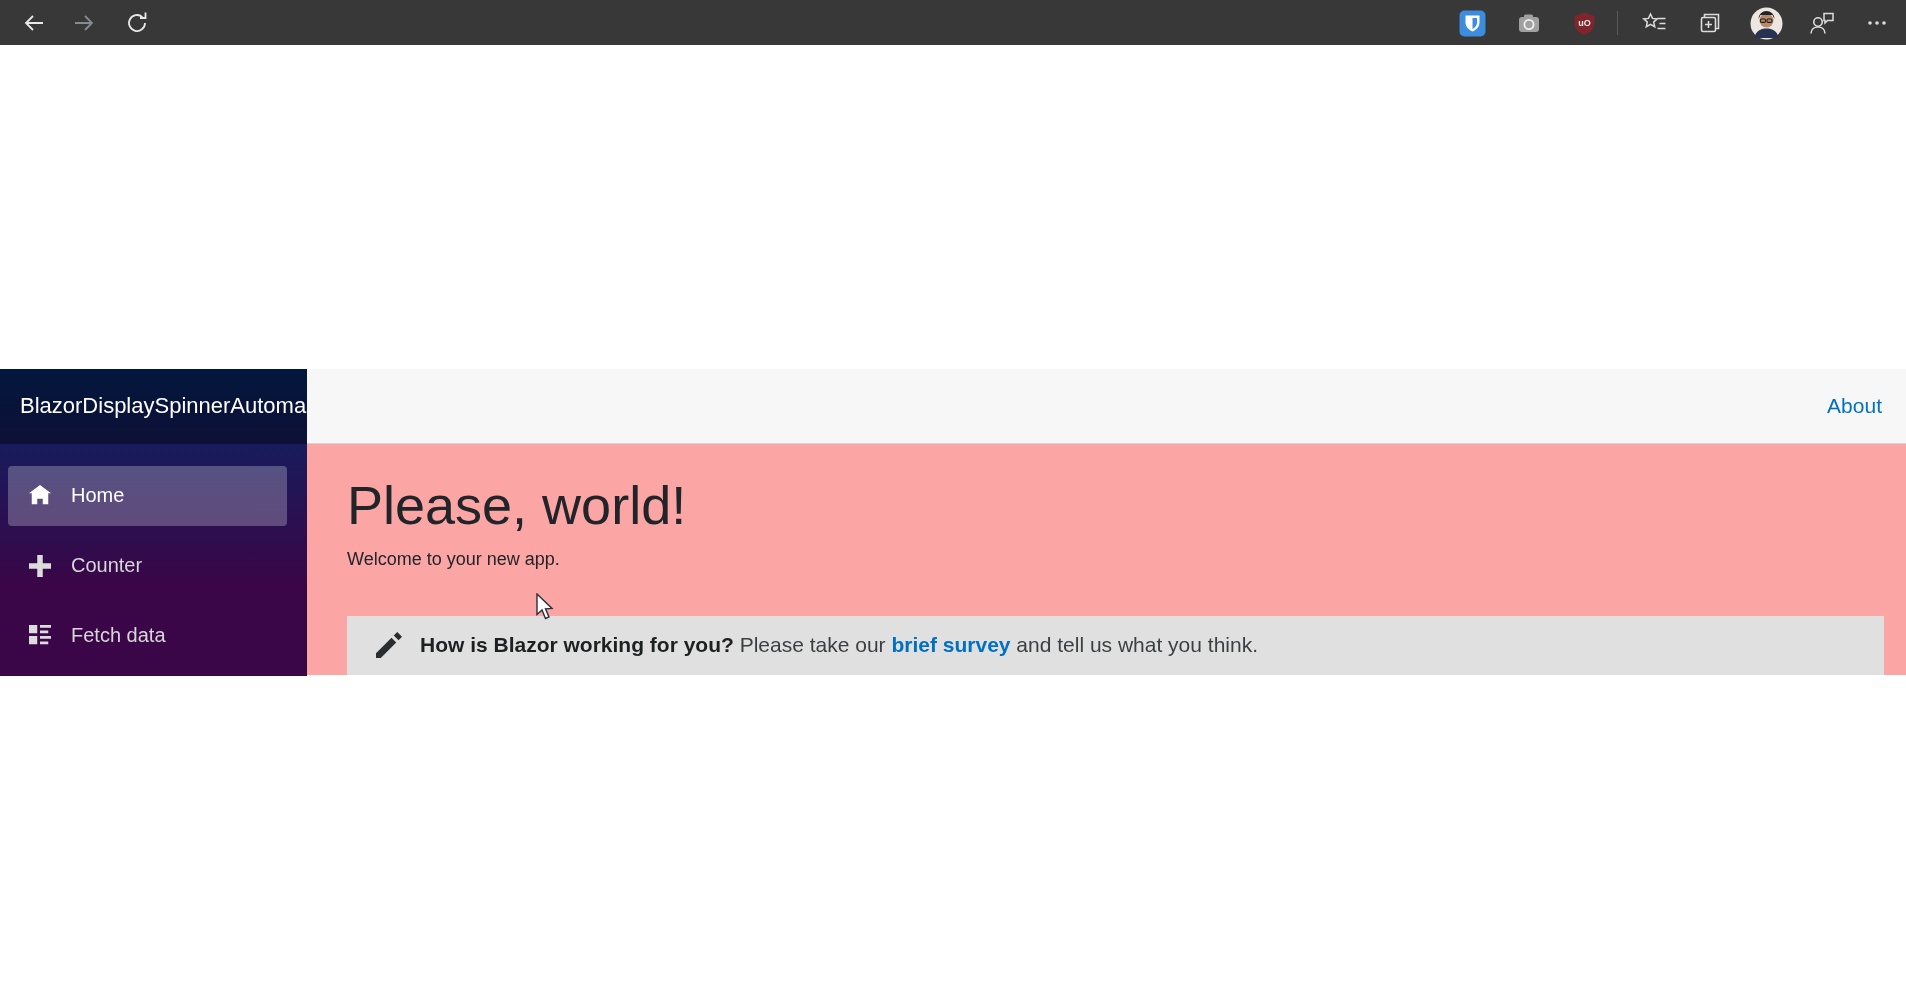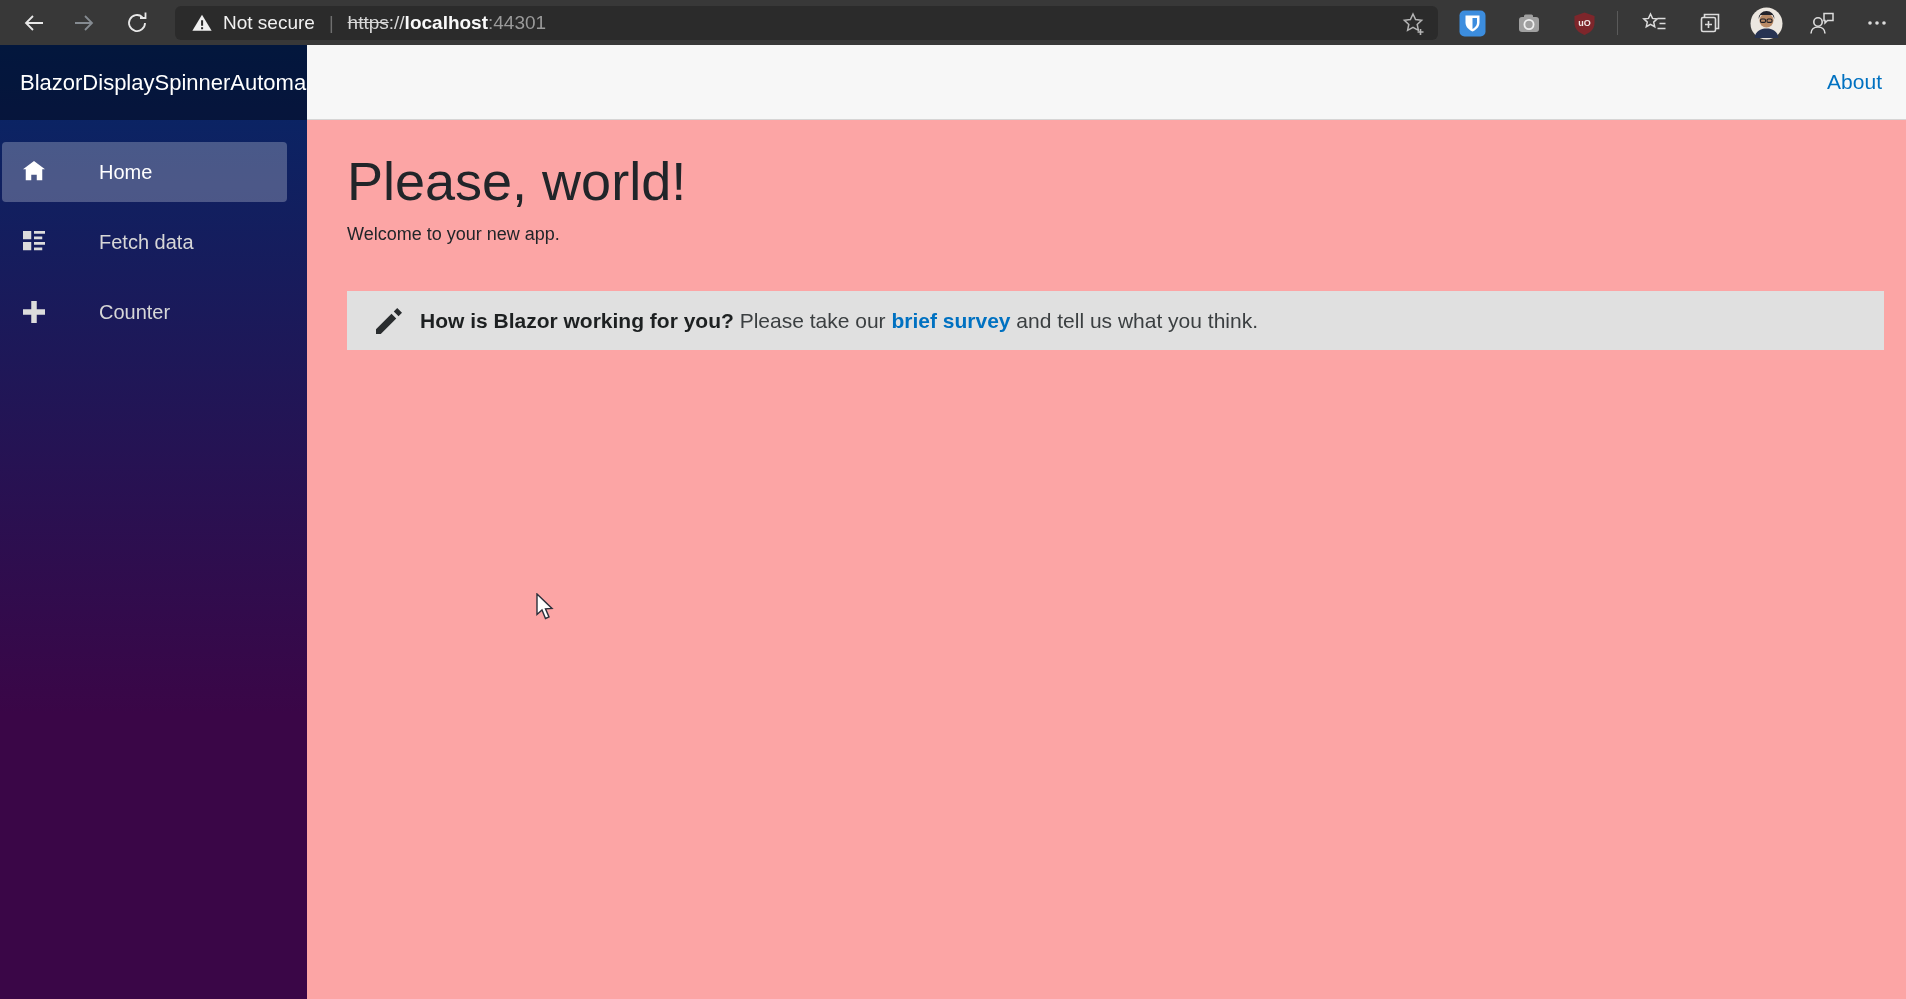--- a/index.html
+++ b/index.html
@@ -16,33 +16,33 @@
   .urlbar .divider { color:#6f6f6f; font-size:18px; margin-right:14px; }
   .url-text { font-size:19px; white-space:nowrap; }
   .url-scheme { color:#d8d8d8; text-decoration:line-through; }
   .url-sep { color:#d8d8d8; }
   .url-host { color:#fafafa; font-weight:bold; }
   .url-port { color:#9a9a9a; }
   .url-spacer { flex:1; }
   .ext-slot { position:absolute; top:9px; width:28px; height:28px; display:flex; align-items:center; justify-content:center; }
 
   
-  .app { flex:1; display:flex; }
+  .app { flex:1; display:flex;align-items:center; }
   .left-col { width:307px; flex:0 0 307px; background-image:linear-gradient(180deg, var(--sidebar-top,#052767) 0%, var(--sidebar-bottom,#3a0647) 70%); display:flex; flex-direction:column; }
   .brand-row { height:75px; flex:0 0 75px; background:rgba(0,0,0,0.4); display:flex; align-items:center; padding-left:20px; overflow:hidden; }
   .brand-row .brand { color:#fff; font-size:22px; white-space:nowrap; }
   .right-col { flex:1; display:flex; flex-direction:column; background:#fca5a5; }
   .top-row { height:75px; flex:0 0 75px; background:var(--topbar-bg,#f7f7f7); border-bottom:1px solid var(--topbar-border,#d6d5d5);
              display:flex; align-items:center; justify-content:flex-end; padding-right:24px; }
   .about-link { color:var(--link-blue,#0071c1); font-size:21px; text-decoration:none; cursor:pointer; }
 
   
   .nav { padding-top:22px; }
-  .nav-item { display:flex; align-items:center; height:60px; margin:0 20px 10px 2px; border-radius:4px;
-              padding-left:21px; color:#d7d7d7; font-size:20px; cursor:pointer;gap:34px; }
+  .nav-item { display:flex; align-items:center; height:60px; margin:0 20px 10px 8px; border-radius:4px;
+              padding-left:21px; color:#d7d7d7; font-size:20px; cursor:pointer; }
   .nav-item .nav-icon { width:22px; height:22px; margin-right:20px; display:flex; align-items:center; justify-content:center; }
   .nav-item.active { background:var(--active-item-bg,rgba(255,255,255,0.25)); color:#fff; }
 
   
   .content { padding:30px 22px 0 40px; }
   h1.hello { font-size:54px; font-weight:400; color:var(--heading-color,#212529); line-height:1.15; margin-bottom:12px; }
   p.welcome { font-size:18px; color:#212529; margin-bottom:46px; }
   .survey-bar { background:var(--survey-bg,#e0e0e0); height:59px; display:flex; align-items:center; padding:0 29px; }
   .survey-bar .pencil { width:26px; height:26px; margin-right:18px; flex:0 0 26px; }
   .survey-text { font-size:21px; color:#3b3f41; white-space:pre-wrap; }
@@ -69,35 +69,20 @@
         <path d="M4 13 H20 M14 6 L21 13 L14 20" stroke="#858b91" stroke-width="1.8" fill="none"></path>
       </svg>
     </div>
     <div class="chrome-btn" style="left:124px">
       <svg width="26" height="26" viewBox="0 0 26 26">
         <path d="M21 13 a8 8 0 1 1 -2.6-5.9" stroke="#e8e8e8" stroke-width="1.8" fill="none"></path>
         <path d="M21.5 2.5 v5.5 h-5.5" stroke="#e8e8e8" stroke-width="1.8" fill="none"></path>
       </svg>
     </div>
 
-    <div class="urlbar">
-      <svg width="22" height="22" viewBox="0 0 24 24">
-        <polygon points="12,3 22.5,20.5 1.5,20.5" fill="#f0f0f0"></polygon>
-        <rect x="11" y="9" width="2.2" height="6" fill="#2b2b2b"></rect>
-        <rect x="11" y="16.6" width="2.2" height="2.2" fill="#2b2b2b"></rect>
-      </svg>
-      <span class="sec-label">Not secure</span>
-      <span class="divider">|</span>
-      <span class="url-text"><span class="url-scheme">https</span><span class="url-sep">://</span><span class="url-host">localhost</span><span class="url-port">:44301</span></span>
-      <span class="url-spacer"></span>
-      <svg width="26" height="26" viewBox="0 0 26 26">
-        <path d="M13 4 l2.6 5.6 6 .7 -4.4 4.1 1.2 5.9 -5.4-3 -5.4 3 1.2-5.9 -4.4-4.1 6-.7 Z" fill="none" stroke="#b5b5b5" stroke-width="1.5"></path>
-        <path d="M20.5 19 v6 M17.5 22 h6" stroke="#b5b5b5" stroke-width="1.6"></path>
-      </svg>
-    </div>
 
     <div class="ext-slot" style="left:1458px">
       <svg width="27" height="27" viewBox="0 0 27 27">
         <rect x="0.5" y="0.5" width="26" height="26" rx="5" fill="#3c8dde"></rect>
         <path d="M13.5 5.5 h7 v7 c0 5-4 7.5-7 9 c-3-1.5-7-4-7-9 v-7 Z" fill="#ffffff"></path>
         <path d="M13.5 8 v11 c2-1.2 4.5-3 4.5-6.5 V8 Z" fill="#3c8dde"></path>
       </svg>
     </div>
     <div class="ext-slot" style="left:1515px">
       <svg width="26" height="26" viewBox="0 0 26 26">
@@ -167,33 +152,33 @@
             <svg width="22" height="22" viewBox="0 0 8 8">
                 <path d="M4 0l-4 3h1v4h2v-2h2v2h2v-4h1l-4-3z" fill="#ffffff"></path>
               </svg>
           </span>
           <span>Home</span>
         </div>
 
         <div class="nav-item">
           <span class="nav-icon">
             <svg width="22" height="22" viewBox="0 0 8 8">
+                <path d="M3 0v3h-3v2h3v3h2v-3h3v-2h-3v-3h-2z" fill="#dcdcdc"></path>
+              </svg>
+          </span>
+          <span>Counter</span>
+        </div>
+
+        <div class="nav-item">
+          <span class="nav-icon">
+            <svg width="22" height="22" viewBox="0 0 8 8">
                 <path d="M0 0v3h3v-3h-3zm4 0v1h4v-1h-4zm0 2v1h3v-1h-3zm-4 2v3h3v-3h-3zm4 0v1h4v-1h-4zm0 2v1h3v-1h-3z" fill="#dcdcdc"></path>
               </svg>
           </span>
           <span>Fetch data</span>
-        </div>
-
-        <div class="nav-item">
-          <span class="nav-icon">
-            <svg width="22" height="22" viewBox="0 0 8 8">
-                <path d="M3 0v3h-3v2h3v3h2v-3h3v-2h-3v-3h-2z" fill="#dcdcdc"></path>
-              </svg>
-          </span>
-          <span>Counter</span>
         </div>
 
       </div>
     </div>
 
     <div class="right-col">
       <div class="top-row">
         <a class="about-link">About</a>
       </div>
 

